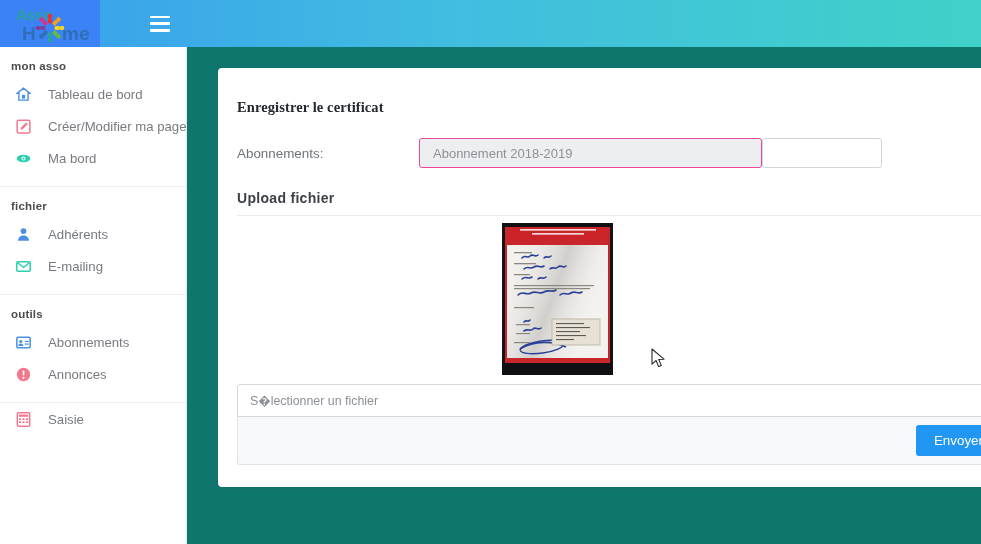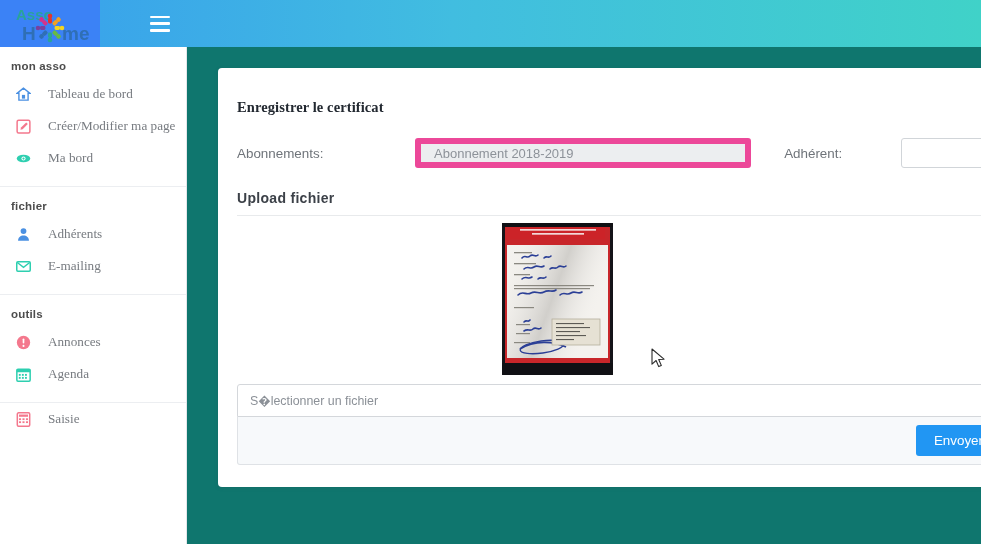--- a/index.html
+++ b/index.html
@@ -97,21 +97,20 @@
     flex: 0 0 22px;
     display: flex;
     align-items: center;
     justify-content: flex-start;
   }
   .nav-label {
     font-size: 13.2px;
     color: #777b80;
     margin-left: 10px;
     white-space: nowrap;
-    font-family: Liberation Serif, serif;
   }
 
   
   .main {
     position: absolute;
     top: 47px; left: 187px;
     width: 794px;
     height: 497px;
     background: #0f766e;
   }
@@ -146,21 +145,21 @@
     color: #6f747a;
     white-space: nowrap;
   }
   .label-abonnement { width: 182px; }
   .label-adherent { width: 152px; padding-left: 33px; }
 
   .select-box {
     width: 343px;
     height: 30px;
     background: #eceef0;
-    border: 6px solid #ec4899;
+    border: 1px solid #ec4899;
     border-radius: 3px;
     display: flex;
     align-items: center;
     padding-left: 13px;
     font-size: 13px;
     color: #8d9299;
     cursor: pointer;
   }
   .adherent-input {
     width: 120px;
@@ -363,49 +362,44 @@
               <path d="M1.4 3.7 8 8.9l6.6-5.2" fill="none" stroke="#2ecfb0" stroke-width="1.5"></path>
             </svg>
         </span>
         <span class="nav-label">E-mailing</span>
       </a>
     </div>
 
     <div class="nav-group">
       <div class="nav-header">outils</div>
 
+      <a class="nav-item">
+        <span class="nav-ico">
+          <svg width="15" height="15" viewBox="0 0 16 16">
+              <rect x="0.9" y="2.4" width="14.2" height="11.2" rx="1.3" fill="none" stroke="#4a90e2" stroke-width="1.6"></rect>
+              <circle cx="5.1" cy="6.9" r="1.7" fill="#4a90e2"></circle>
+              <path d="M2.4 11.6c0-1.7 1.2-2.6 2.7-2.6s2.7.9 2.7 2.6z" fill="#4a90e2"></path>
+              <rect x="9.4" y="6.2" width="4.2" height="1.3" fill="#4a90e2"></rect>
+              <rect x="9.4" y="9" width="4.2" height="1.3" fill="#4a90e2"></rect>
+            </svg>
+        </span>
+        <span class="nav-label">Abonnements</span>
+      </a>
 
       <a class="nav-item">
         <span class="nav-ico">
           <svg width="15" height="15" viewBox="0 0 16 16">
               <circle cx="8" cy="8" r="7.1" fill="#f4788d"></circle>
               <rect x="7.1" y="3.6" width="1.8" height="5.4" rx="0.9" fill="#ffffff"></rect>
               <circle cx="8" cy="11.6" r="1.1" fill="#ffffff"></circle>
             </svg>
         </span>
         <span class="nav-label">Annonces</span>
       </a>
 
-      <a class="nav-item">
-        <span class="nav-ico">
-          <svg width="15" height="15" viewBox="0 0 16 16">
-              <rect x="0.9" y="2.3" width="14.2" height="12.8" rx="1.2" fill="none" stroke="#2ecfb0" stroke-width="1.6"></rect>
-              <rect x="0.9" y="2.3" width="14.2" height="3.3" fill="#2ecfb0"></rect>
-              <g fill="#2ecfb0">
-                <rect x="3" y="7.4" width="2" height="2"></rect>
-                <rect x="6.3" y="7.4" width="2" height="2"></rect>
-                <rect x="9.6" y="7.4" width="2" height="2"></rect>
-                <rect x="3" y="10.6" width="2" height="2"></rect>
-                <rect x="6.3" y="10.6" width="2" height="2"></rect>
-                <rect x="9.6" y="10.6" width="2" height="2"></rect>
-              </g>
-            </svg>
-        </span>
-        <span class="nav-label">Agenda</span>
-      </a>
     </div>
 
     <div class="nav-group">
 
 
       <a class="nav-item">
         <span class="nav-ico">
           <svg width="15" height="15" viewBox="0 0 16 16">
               <rect x="1.4" y="0.9" width="13.2" height="14.2" rx="1.3" fill="none" stroke="#f4788d" stroke-width="1.6"></rect>
               <rect x="3.2" y="2.7" width="9.6" height="2.4" fill="#f4788d"></rect>
@@ -428,21 +422,20 @@
 
   <div class="main">
 
     <div class="card">
 
       <div class="card-title">Enregistrer le certificat</div>
 
       <div class="form-row">
         <div class="form-label label-abonnement">Abonnements:</div>
         <div class="select-box">Abonnement 2018-2019</div>
-        <div class="form-label label-adherent">Adhérent:</div>
         <div class="adherent-input"></div>
       </div>
 
       <div class="section-title">Upload fichier</div>
       <div class="divider"></div>
 
       <div class="upload-area">
         <div class="cert-thumb">
           <svg width="111" height="152" viewBox="0 0 111 152">
             <rect x="0" y="0" width="111" height="152" fill="#141318"></rect>

